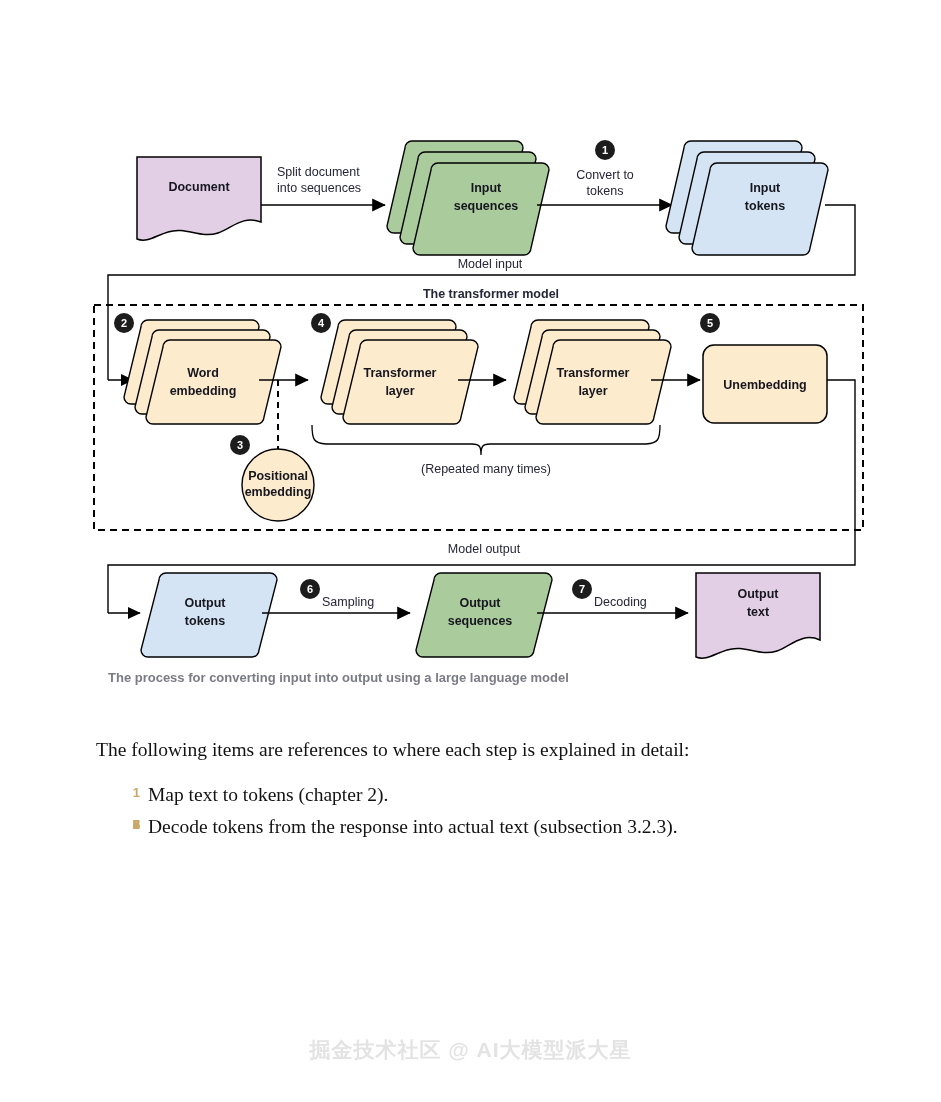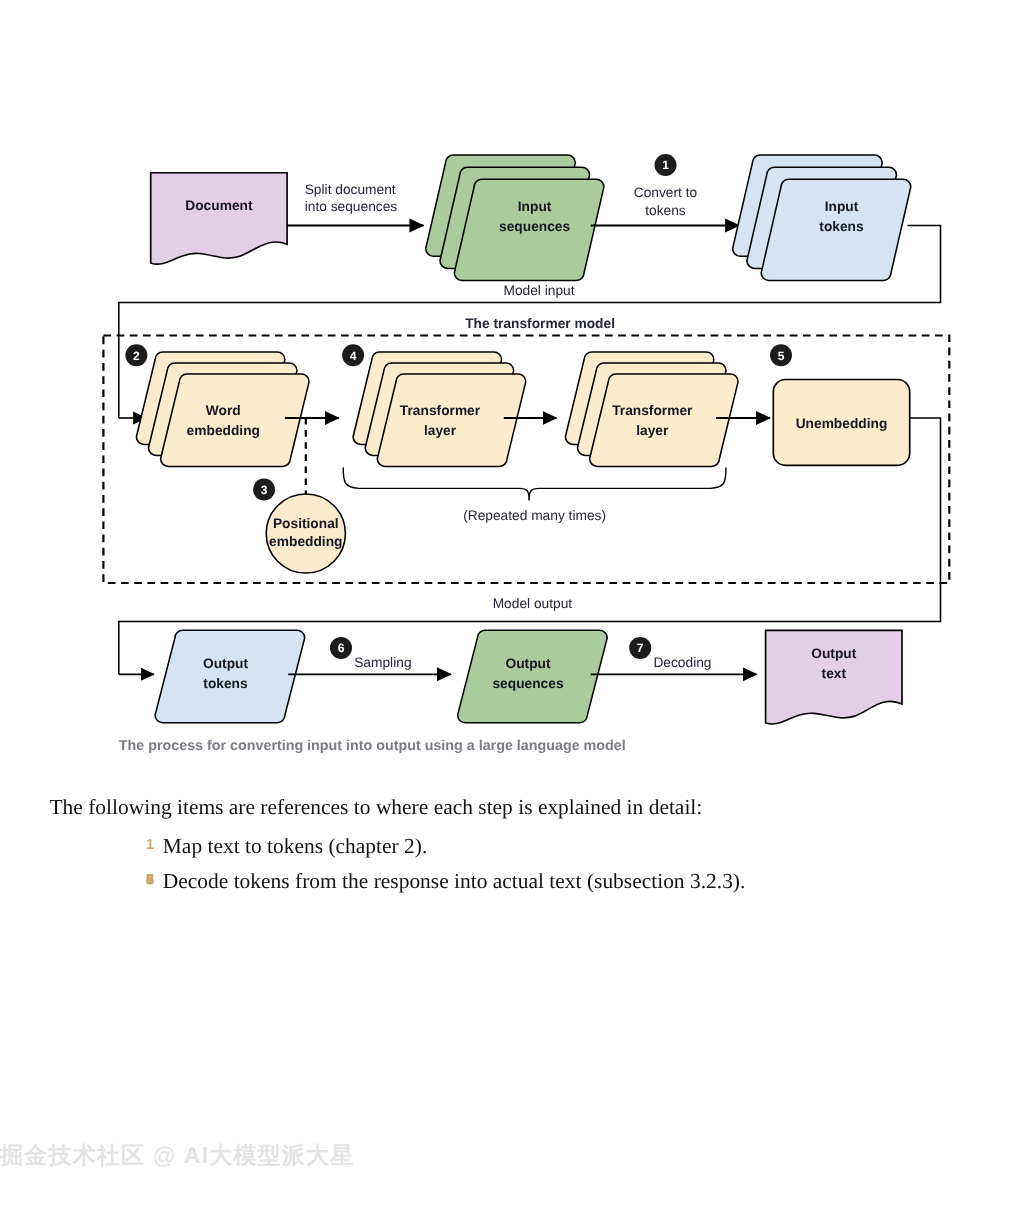--- a/index.html
+++ b/index.html
@@ -3,29 +3,29 @@
 <meta charset="utf-8">
 <title>LLM Process Diagram</title>
 <style>
   html,body{margin:0;padding:0;background:#ffffff;}
   body{width:941px;height:1102px;position:relative;overflow:hidden;
        font-family:"Liberation Sans",sans-serif;color:#1a1a2e;}
   #figure{position:absolute;left:0;top:0;width:941px;height:700px;}
   #figure svg{display:block;}
   .prose{position:absolute;left:0;top:700px;width:941px;}
   .intro{font-family:"Liberation Serif",serif;font-size:19.5px;color:#121212;
-         margin:1px;padding:20px 0 0 44px;line-height:1.45;}
+         margin:16px;padding:20px 0 0 80px;line-height:1.45;}
   ol.steps{margin:6px 0 0 0;padding:0;list-style:none;
            font-family:"Liberation Serif",serif;font-size:19.5px;color:#121212;}
   ol.steps li{position:relative;padding:0 0 0 148px;margin:0 0 2px 0;line-height:1.52;
               max-width:848px;}
   ol.steps li .num{position:absolute;left:124px;top:3px;width:16px;text-align:right;
               font-size:13px;color:#c9a86a;font-family:"Liberation Sans",sans-serif;
               font-weight:700;}
-  .watermark{position:absolute;left:0;top:1036px;width:941px;text-align:left;
+  .watermark{position:absolute;left:0;top:1036px;width:941px;text-align:center;
              font-size:21px;color:#e3e3e3;letter-spacing:1px;
              font-family:"Liberation Sans",sans-serif;font-weight:600;}
   .shape-label{font-family:"Liberation Sans",sans-serif;font-weight:bold;
                font-size:12.5px;fill:#16161f;}
   .edge-label{font-family:"Liberation Sans",sans-serif;font-size:12.5px;fill:#262639;}
   .region-label{font-family:"Liberation Sans",sans-serif;font-size:12.5px;fill:#262639;}
   .region-label.bold{font-weight:bold;}
   .badge-num{font-family:"Liberation Sans",sans-serif;font-weight:bold;font-size:11px;
              fill:#ffffff;}
   .caption-txt{font-family:"Liberation Sans",sans-serif;font-weight:bold;font-size:13px;

